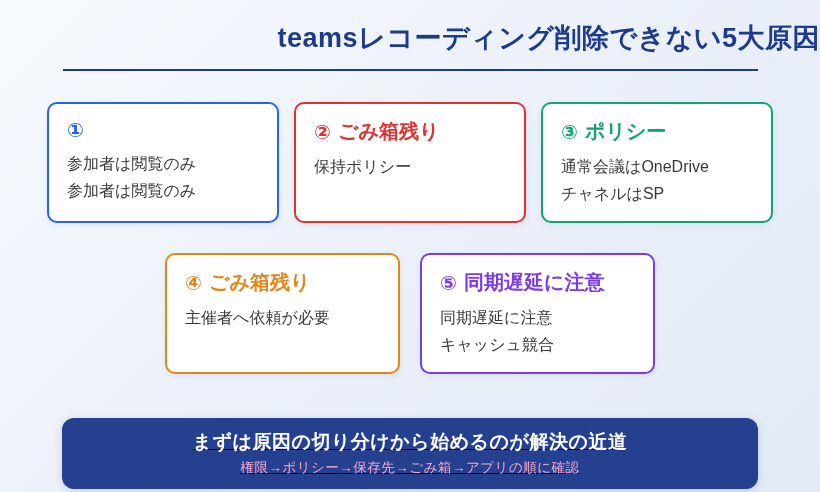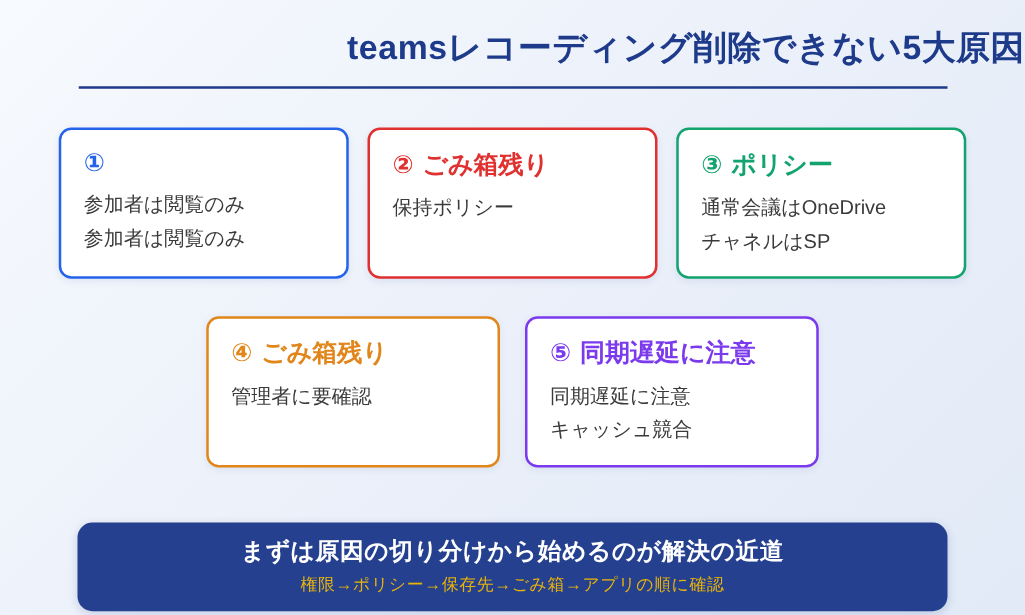--- a/index.html
+++ b/index.html
@@ -62,20 +62,21 @@
     white-space: nowrap;
   }
   .banner {
     width: 696px;
     margin: 44px auto 16px auto;
     border-radius: 12px;
     background: #24408f;
     text-align: center;
     padding: 12px 10px 13px 10px;
     box-shadow: 0 2px 8px rgba(30, 58, 138, 0.18);
+    text-decoration: underline;
   }
   .banner-headline {
     color: #ffffff;
     font-size: 19px;
     font-weight: bold;
     line-height: 24px;
     letter-spacing: 0.5px;
   }
   .banner-subline {
     margin-top: 5px;
@@ -122,32 +123,32 @@
 
   </div>
 
   <div class="card-row row-2">
 
     <div class="card" style="border-color: rgb(224, 134, 26);">
       <div class="card-heading" style="color: rgb(224, 134, 26);">
         <span class="card-number">④</span>
         <span>ごみ箱残り</span>
       </div>
-      <div class="card-line">管理者に要確認</div>
+      <div class="card-line">主催者へ依頼が必要</div>
     </div>
 
     <div class="card" style="border-color: rgb(124, 58, 237);">
       <div class="card-heading" style="color: rgb(124, 58, 237);">
         <span class="card-number">⑤</span>
         <span>同期遅延に注意</span>
       </div>
       <div class="card-line">同期遅延に注意</div>
       <div class="card-line">キャッシュ競合</div>
     </div>
 
   </div>
 
   <div class="banner" style="background: rgb(36, 64, 143);">
     <div class="banner-headline" style="color: rgb(255, 255, 255);">まずは原因の切り分けから始めるのが解決の近道</div>
-    <div class="banner-subline" style="color: #eab308;">権限→ポリシー→保存先→ごみ箱→アプリの順に確認</div>
+    <div class="banner-subline" style="color: #f9a8d4;">権限→ポリシー→保存先→ごみ箱→アプリの順に確認</div>
   </div>
 
 </div>
 
 </body></html>

